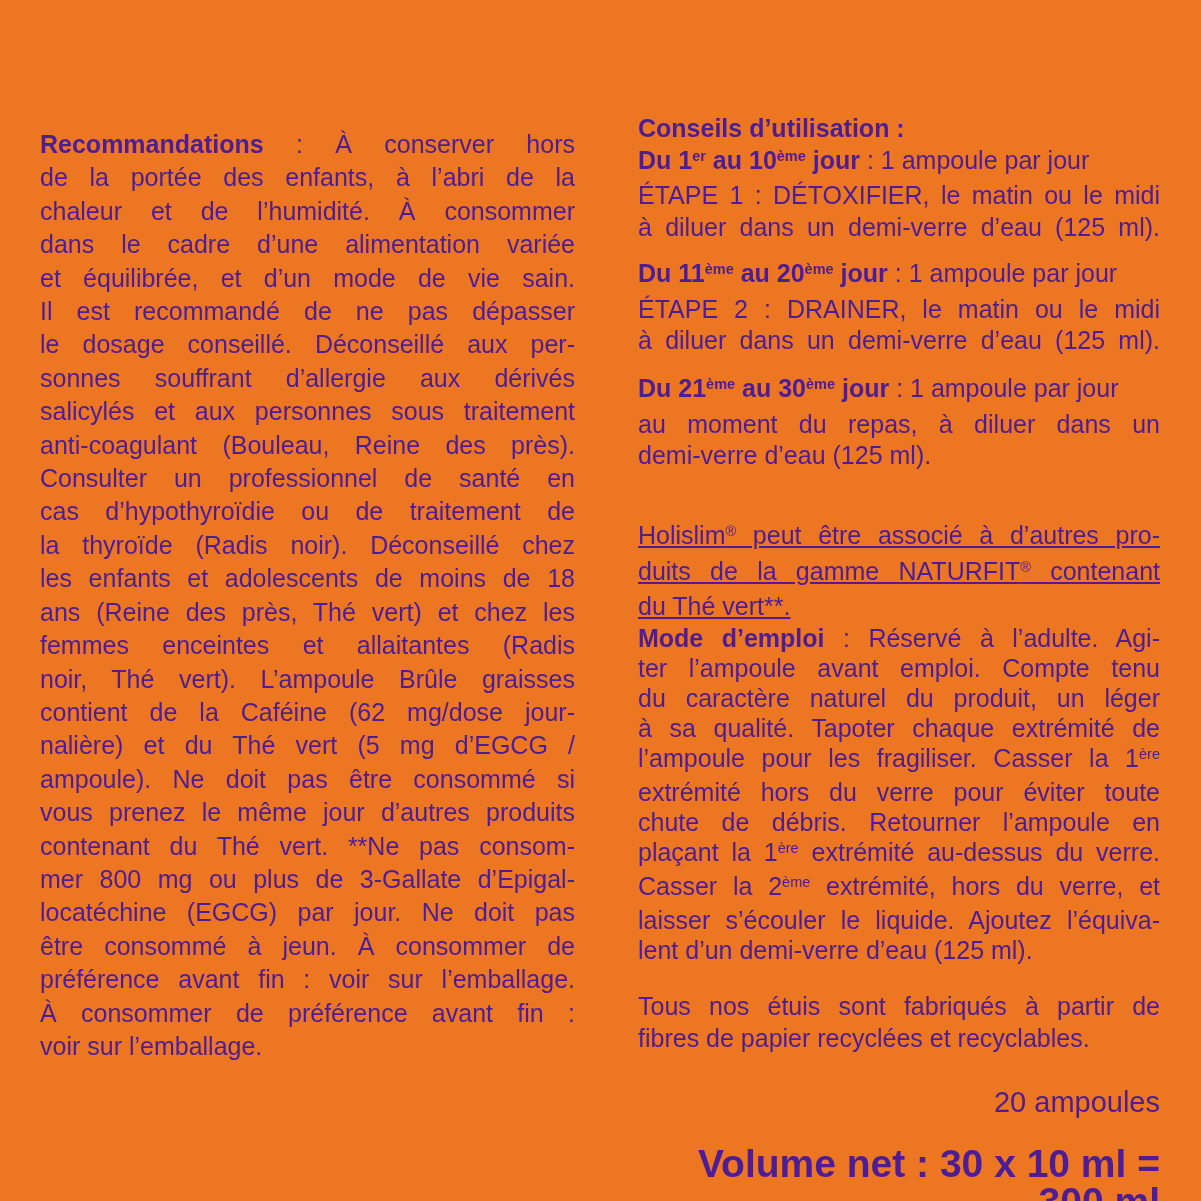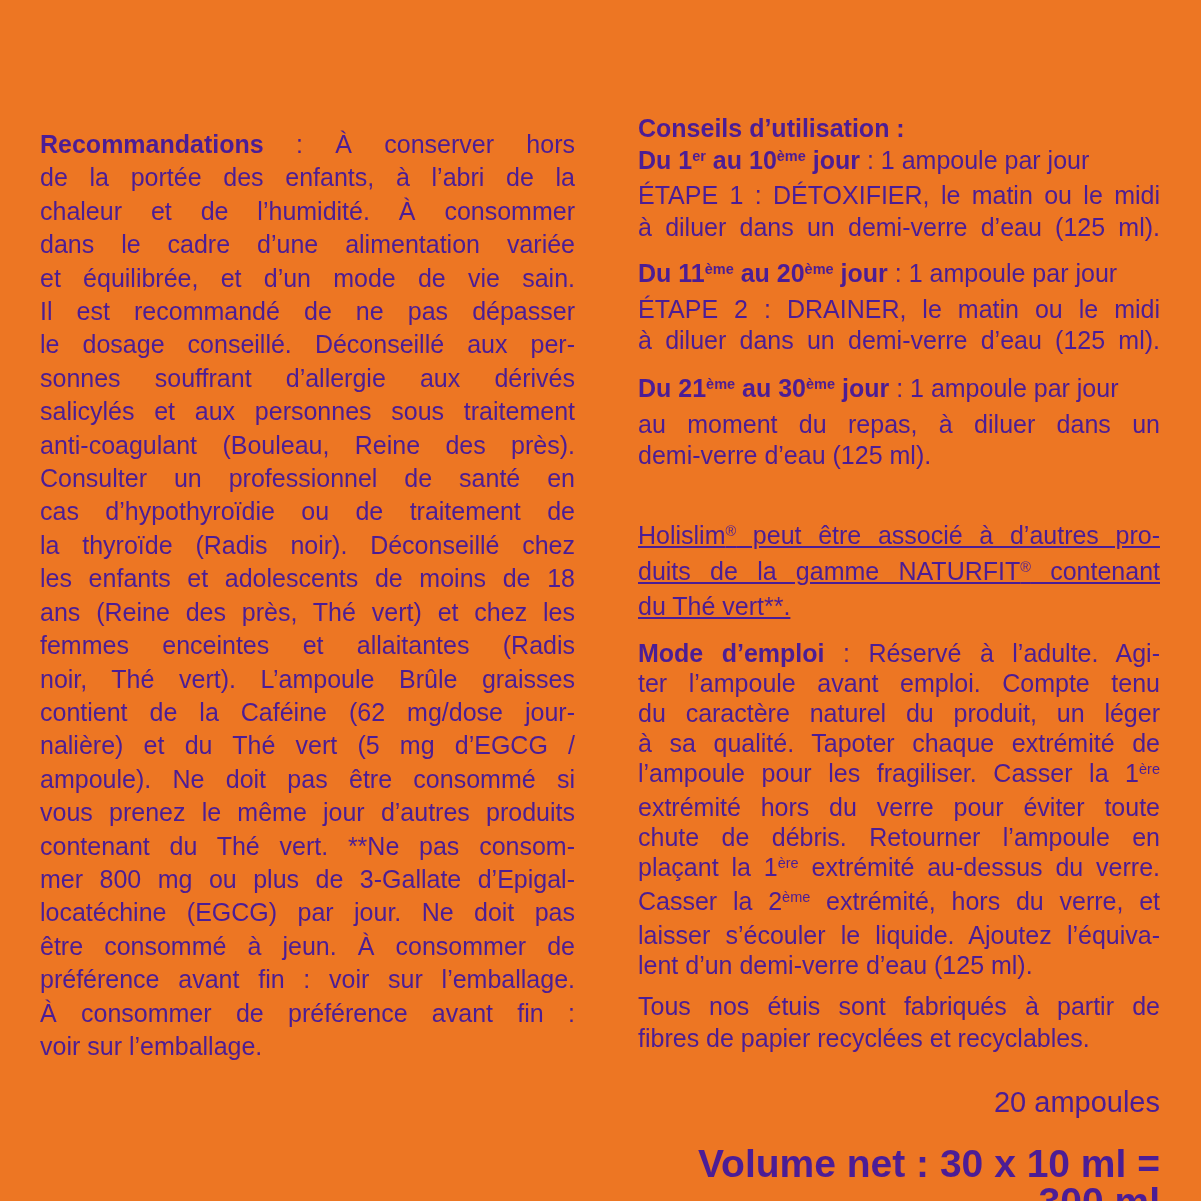--- a/index.html
+++ b/index.html
@@ -75,21 +75,21 @@
       <div class="block" style="top: 373px;">
         <div class="line"><span class="b">Du 21</span><span class="b sup">ème</span><span class="b"> au 30</span><span class="b sup">ème</span><span class="b"> jour</span><span> : 1 ampoule par jour</span></div>
         <div class="line j"><span>au moment du repas, à diluer dans un</span></div>
         <div class="line"><span>demi-verre d’eau (125 ml).</span></div>
       </div>
       <div class="block" style="top: 520px; text-decoration: underline;">
         <div class="line j"><span>Holislim</span><span class="sup">®</span><span> peut être associé à d’autres pro-</span></div>
         <div class="line j"><span>duits de la gamme NATURFIT</span><span class="sup">®</span><span> contenant</span></div>
         <div class="line"><span>du Thé vert**.</span></div>
       </div>
-      <div class="block" style="top: 638px; line-height: 30px;">
+      <div class="block" style="top: 623px; line-height: 30px;">
         <div class="line j"><span class="b">Mode d’emploi</span><span> : Réservé à l’adulte. Agi-</span></div>
         <div class="line j"><span>ter l’ampoule avant emploi. Compte tenu</span></div>
         <div class="line j"><span>du caractère naturel du produit, un léger</span></div>
         <div class="line j"><span>à sa qualité. Tapoter chaque extrémité de</span></div>
         <div class="line j"><span>l’ampoule pour les fragiliser. Casser la 1</span><span class="sup">ère</span></div>
         <div class="line j"><span>extrémité hors du verre pour éviter toute</span></div>
         <div class="line j"><span>chute de débris. Retourner l’ampoule en</span></div>
         <div class="line j"><span>plaçant la 1</span><span class="sup">ère</span><span> extrémité au-dessus du verre.</span></div>
         <div class="line j"><span>Casser la 2</span><span class="sup">ème</span><span> extrémité, hors du verre, et</span></div>
         <div class="line j"><span>laisser s’écouler le liquide. Ajoutez l’équiva-</span></div>

